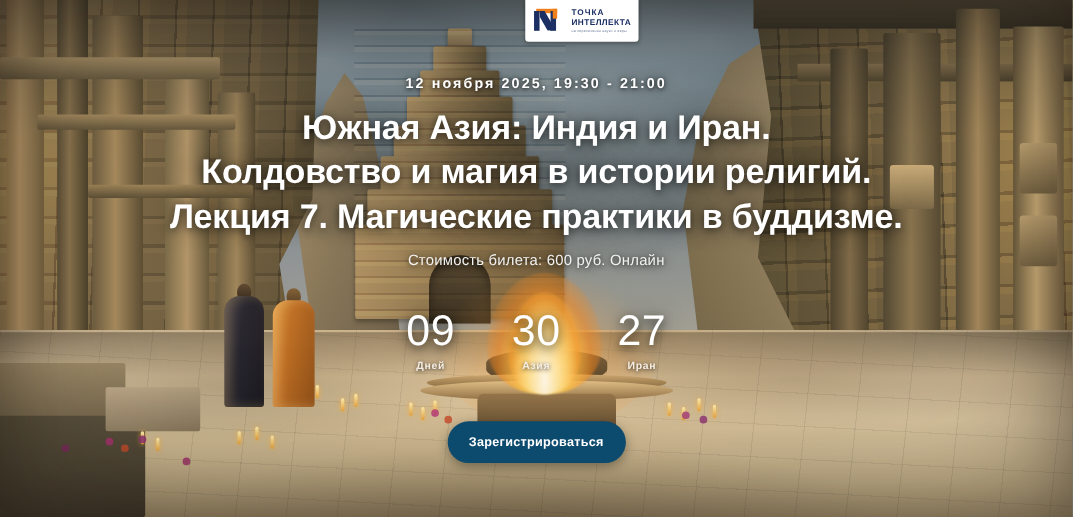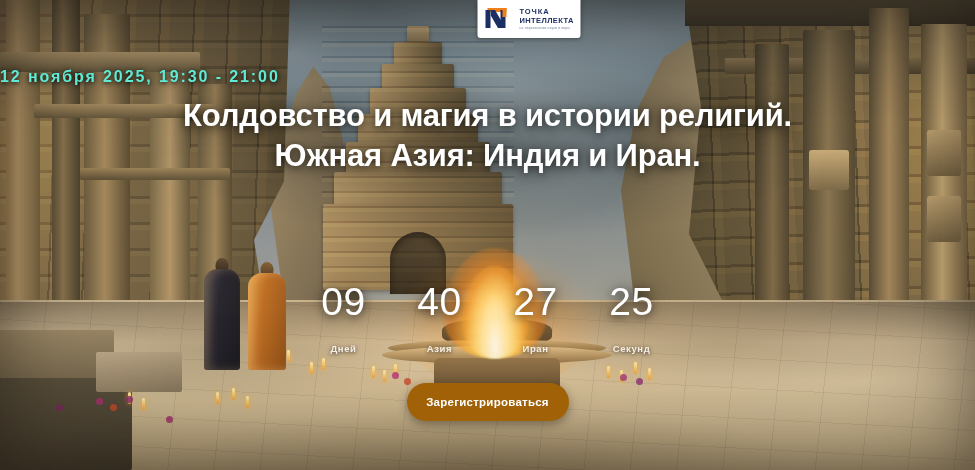--- a/index.html
+++ b/index.html
@@ -213,22 +213,22 @@
     clip-path:polygon(0 0,38% 0,100% 72%,100% 100%,62% 100%,0 28%);}
   .logo-mark .bar-r{position:absolute;left:15px;top:2px;width:5px;height:18px;background:#1b2f63;}
   .logo-mark .top-o{position:absolute;left:2px;top:0;width:19px;height:4px;background:#ef7f1a;}
   .logo-mark .side-o{position:absolute;left:17px;top:0;width:4px;height:9px;background:#ef7f1a;}
   .logo-txt{display:flex;flex-direction:column;justify-content:center;line-height:1;}
   .logo-l1{font-size:7.5px;font-weight:bold;color:#1b2f63;letter-spacing:.9px;}
   .logo-l2{font-size:7.5px;font-weight:bold;color:#1b2f63;letter-spacing:.4px;margin-top:1.5px;}
   .logo-l3{font-size:3.2px;color:#6b7a99;letter-spacing:.25px;margin-top:2px;white-space:nowrap;}
 
   .event-date{
-    position:absolute;left:0;right:0;top:68px;
-    color:#5eead4;font-size:16px;font-weight:bold;letter-spacing:1.9px;
+    position:absolute;left:0;right:0;top:68px;text-align:center;
+    color:#ffffff;font-size:13px;font-weight:bold;letter-spacing:1.9px;
     text-shadow:0 1px 4px rgba(0,0,0,.75),0 0 10px rgba(0,0,0,.55);
   }
   .headline{
     position:absolute;left:0;right:0;top:96px;text-align:center;
     color:#fff;font-size:31px;font-weight:bold;line-height:1.30;letter-spacing:-.2px;
     text-shadow:0 2px 8px rgba(0,0,0,.62),0 0 22px rgba(0,0,0,.42);
   }
   .headline div{white-space:nowrap;}
   .price{
     position:absolute;left:0;right:0;top:229px;text-align:center;
@@ -239,28 +239,28 @@
   .countdown{
     position:absolute;left:0;right:0;top:282px;
     display:flex;justify-content:center;gap:0;
   }
   .cd-unit{width:96px;text-align:center;}
   .cd-val{
     color:#fff;font-size:39px;font-weight:400;line-height:1;letter-spacing:.5px;
     text-shadow:0 2px 9px rgba(0,0,0,.62),0 0 20px rgba(0,0,0,.40);
   }
   .cd-lbl{
-    margin-top:22px;color:#f5eee4;font-size:9.5px;font-weight:bold;letter-spacing:.6px;
+    margin-top:6px;color:#f5eee4;font-size:9.5px;font-weight:bold;letter-spacing:.6px;
     text-shadow:0 1px 4px rgba(0,0,0,.72);
   }
 
   .cta-wrap{position:absolute;left:0;right:0;top:383px;display:flex;justify-content:center;}
   .cta{
     width:162px;height:38px;border:none;border-radius:19px;cursor:pointer;
-    background:#a16207;color:#fff;font-size:11.5px;font-weight:bold;letter-spacing:.25px;
+    background:#0c4a6e;color:#fff;font-size:11.5px;font-weight:bold;letter-spacing:.25px;
     font-family:"Liberation Sans","DejaVu Sans",sans-serif;
     box-shadow:0 3px 10px rgba(0,0,0,.35);
   }
 </style>
 </head>
 <body>
 
 <div class="stage">
 
   <div class="scene">
@@ -376,42 +376,40 @@
       <div class="logo-txt">
         <span class="logo-l1">ТОЧКА</span>
         <span class="logo-l2">ИНТЕЛЛЕКТА</span>
         <span class="logo-l3">на пересечении науки и веры</span>
       </div>
     </div>
 
     <div class="event-date">12 ноября 2025, 19:30 - 21:00</div>
 
     <div class="headline">
+      <div>Южная Азия: Индия и Иран.</div>
       <div>Колдовство и магия в истории религий.</div>
-      <div>Южная Азия: Индия и Иран.</div>
-    </div>
-
+      <div>Лекция 7. Магические практики в буддизме.</div>
+    </div>
+
+    <div class="price">Стоимость билета: 600 руб. Онлайн</div>
 
     <div class="countdown">
       <div class="cd-unit">
         <div class="cd-val">09</div>
         <div class="cd-lbl">Дней</div>
       </div>
       <div class="cd-unit">
-        <div class="cd-val">40</div>
+        <div class="cd-val">30</div>
         <div class="cd-lbl">Азия</div>
       </div>
       <div class="cd-unit">
         <div class="cd-val">27</div>
         <div class="cd-lbl">Иран</div>
       </div>
-      <div class="cd-unit">
-        <div class="cd-val">25</div>
-        <div class="cd-lbl">Секунд</div>
-      </div>
     </div>
 
     <div class="cta-wrap">
       <button class="cta">Зарегистрироваться</button>
     </div>
 
   </div>
 </div>
 
 </body></html>

